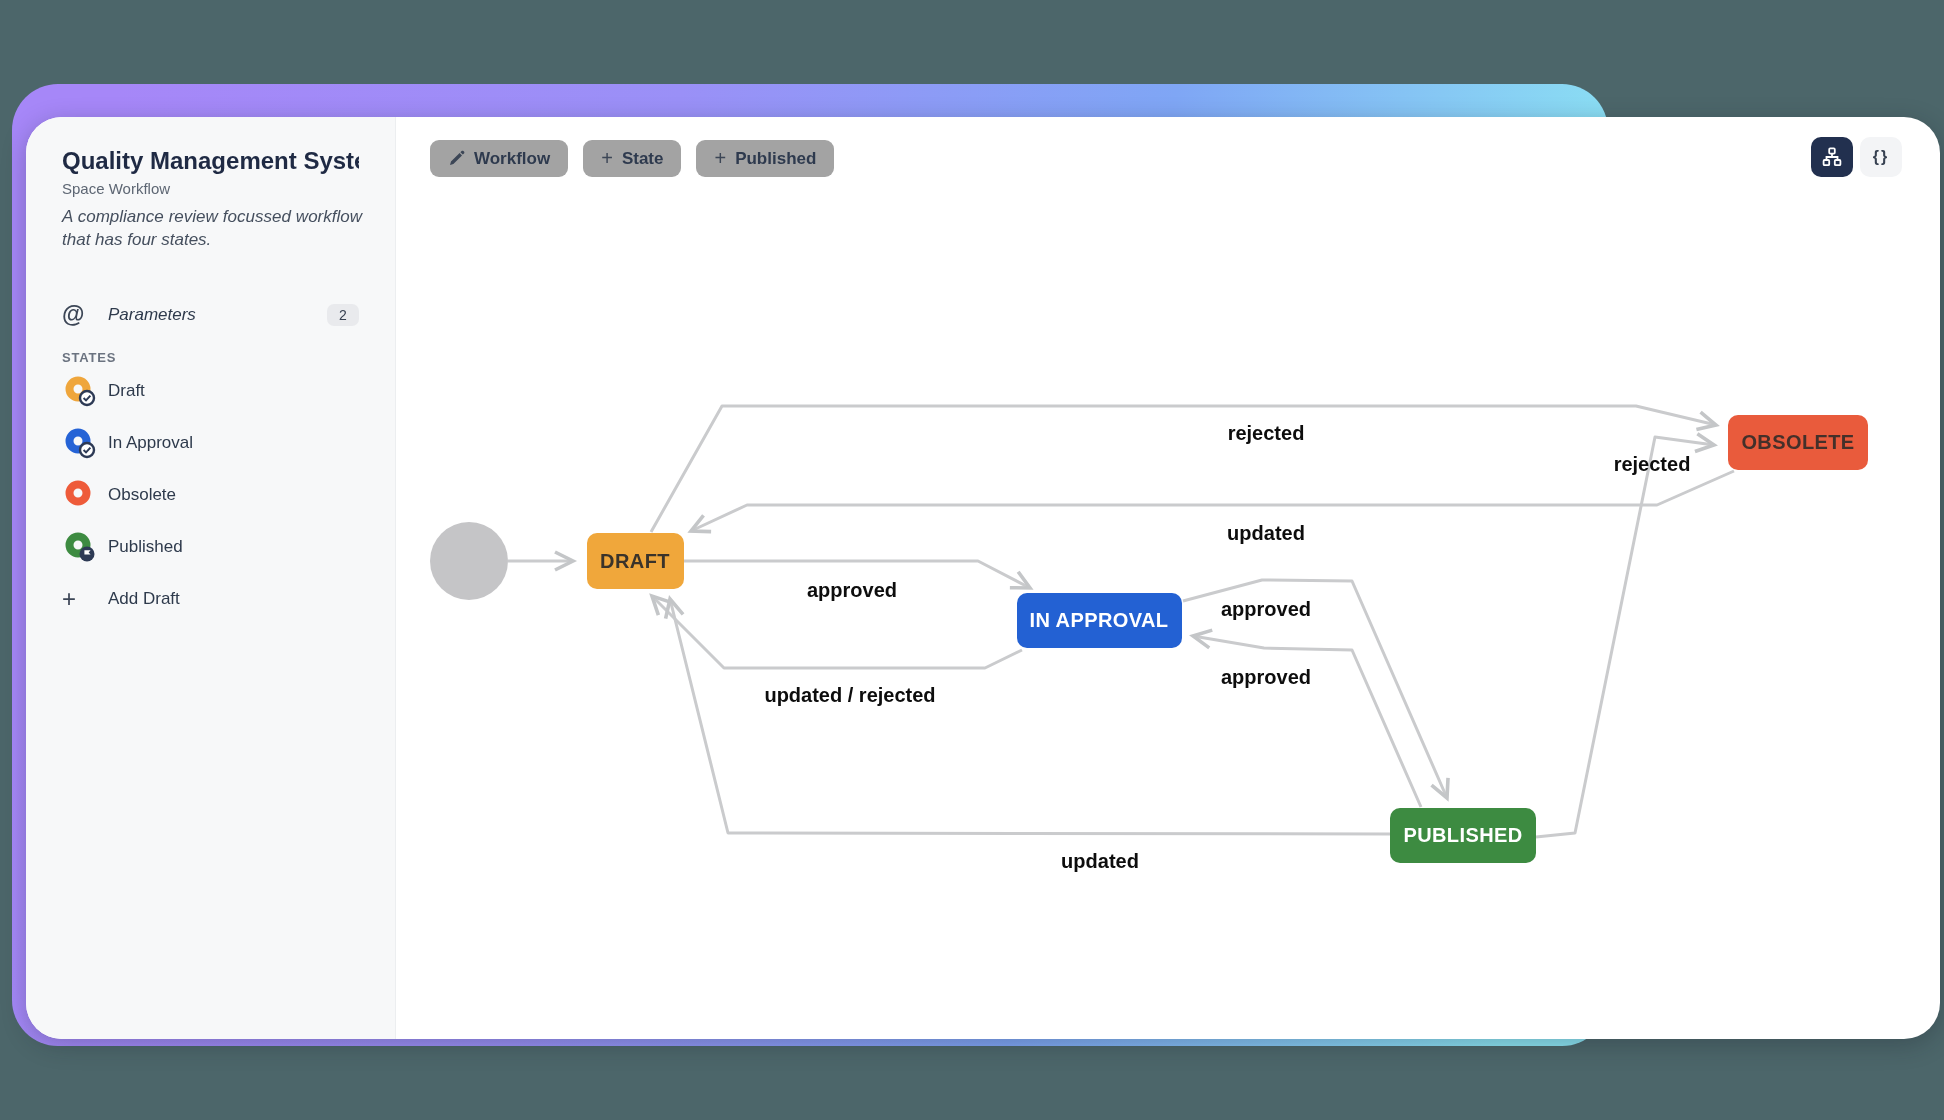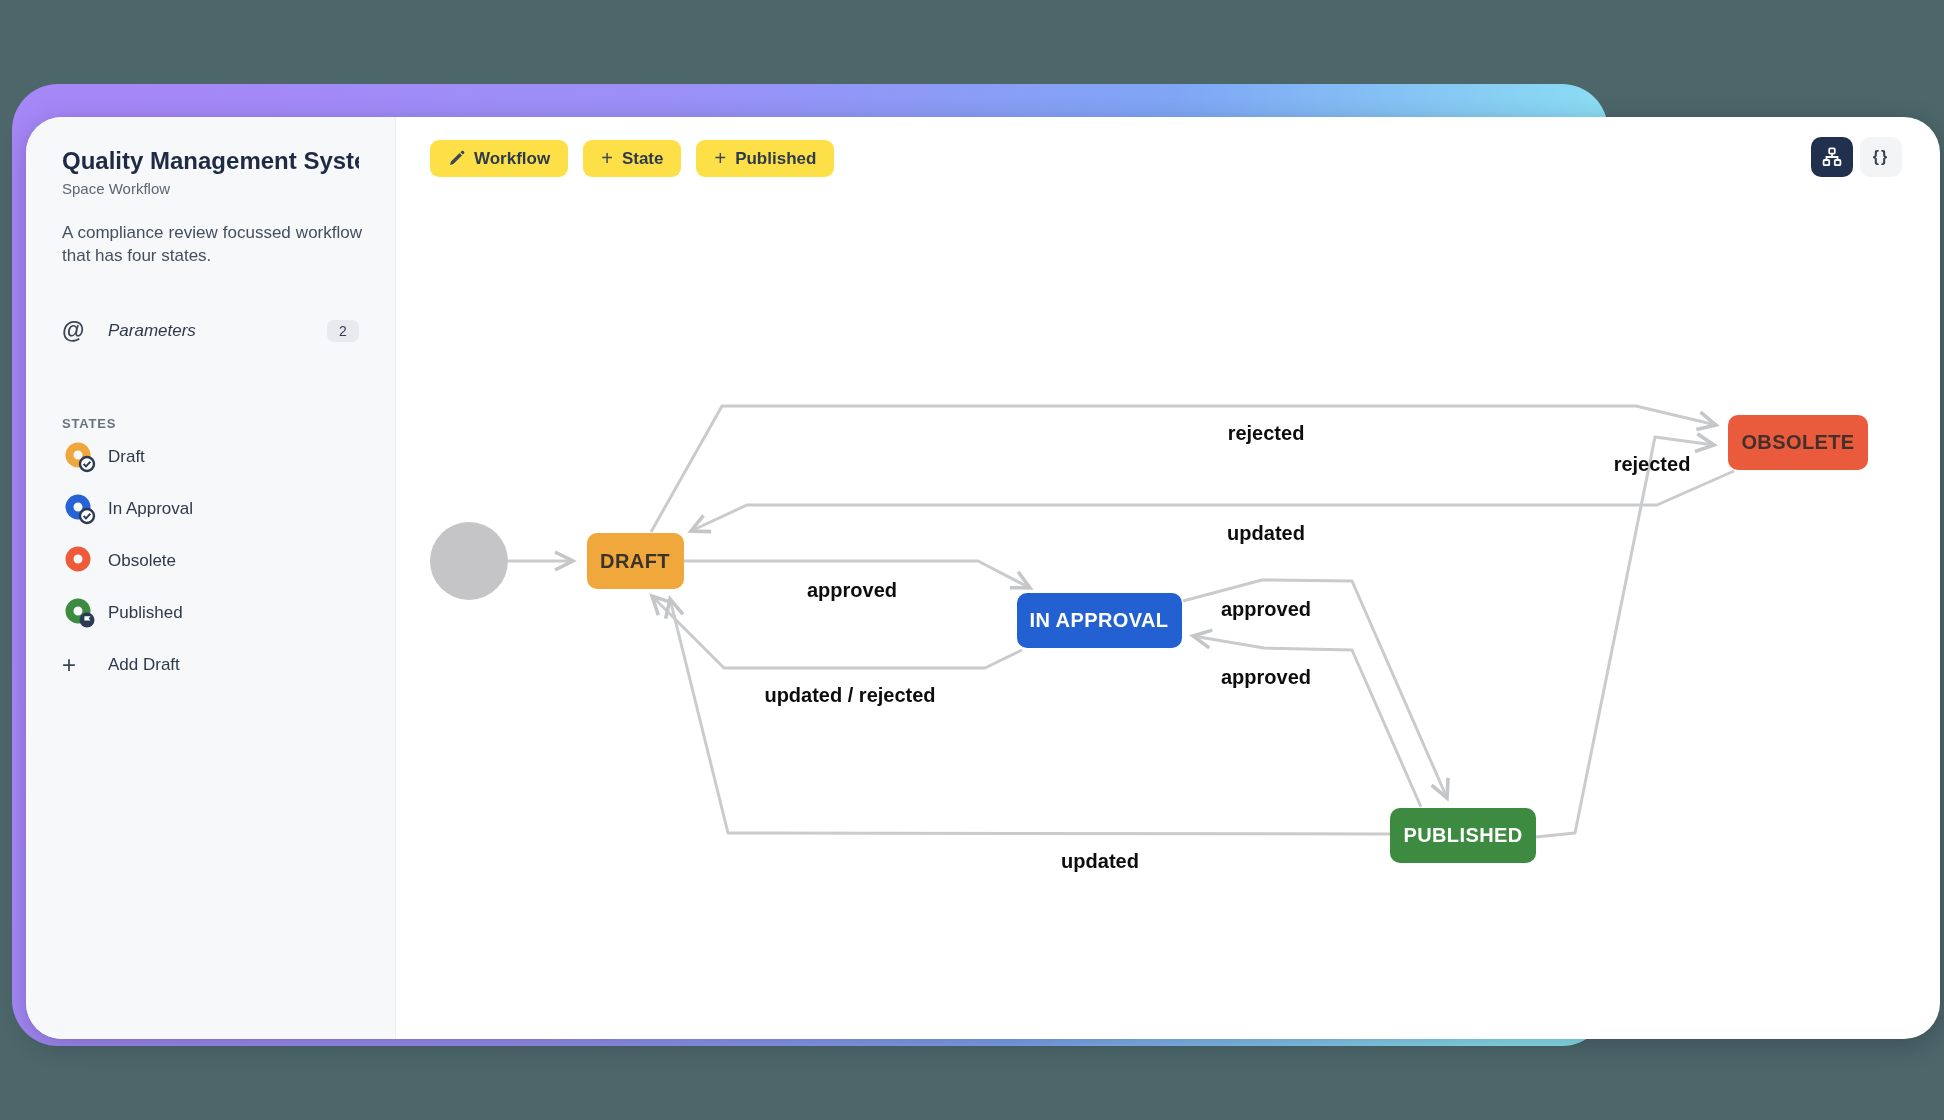--- a/index.html
+++ b/index.html
@@ -10,38 +10,38 @@
     background:linear-gradient(100deg,#a687f8 6%,#9a90f7 38%,#7fa6f5 66%,#8ce5f3 94%);}
   .window{position:absolute;left:26px;top:117px;width:1914px;height:922px;
     background:#ffffff;border-radius:36px;overflow:hidden;
     box-shadow:0 6px 24px rgba(20,30,40,.28);}
   
   .sidebar{position:absolute;left:0;top:0;width:370px;height:100%;
     background:#f7f8f9;border-right:1px solid #eceef0;box-sizing:border-box;
     padding:30px 36px 0 36px;}
   .sb-title{font-size:24px;font-weight:bold;color:#1f2a44;white-space:nowrap;overflow:hidden;}
   .sb-subtitle{font-size:15px;color:#5d6673;margin-top:5px;}
-  .sb-desc{font-size:17px;line-height:23px;color:#454f5e;margin-top:24px;
-    text-align:justify;width:300px;}
+  .sb-desc{font-size:17px;line-height:23px;color:#454f5e;margin-top:8px;
+    text-align:justify;width:300px;font-style:italic;}
   .param-row{display:flex;align-items:center;margin-top:50px;cursor:pointer;}
   .at-icon{font-size:23px;font-weight:bold;color:#3c4656;width:46px;}
   .param-label{font-size:17px;color:#2e3a4c;flex:1;font-style:italic;}
   .param-badge{background:#e9eaed;border-radius:7px;min-width:18px;padding:3px 7px;
     font-size:14px;color:#374151;text-align:center;}
-  .states-header{margin-top:72px;font-size:13px;font-weight:bold;letter-spacing:.8px;
+  .states-header{margin-top:22px;font-size:13px;font-weight:bold;letter-spacing:.8px;
     color:#6b7380;}
   .state-row{display:flex;align-items:center;height:52px;cursor:pointer;}
   .state-icon{width:46px;height:34px;}
   .state-label{font-size:17px;color:#2e3a4c;}
   .add-row{display:flex;align-items:center;height:52px;margin-top:0;cursor:pointer;}
   .plus-icon{font-size:24px;color:#3c4656;width:46px;line-height:24px;}
   
   .toolbar{position:absolute;left:404px;top:23px;display:flex;gap:15px;}
   .tb-btn{display:flex;align-items:center;gap:9px;height:37px;padding:0 18px;
-    background:#fde047;border-radius:9px;font-size:17px;font-weight:600;
+    background:#a3a3a3;border-radius:9px;font-size:17px;font-weight:600;
     color:#2e3a4e;cursor:pointer;user-select:none;}
   .tb-plus{font-size:20px;font-weight:400;color:#3c4656;}
   .view-toggle{position:absolute;right:38px;top:20px;display:flex;gap:7px;}
   .vt-btn{width:42px;height:40px;border-radius:10px;display:flex;align-items:center;
     justify-content:center;cursor:pointer;}
   .vt-dark{background:#22304f;}
   .vt-light{background:#f3f4f6;font-size:16px;font-weight:bold;color:#374151;letter-spacing:2px;}
   
   svg.diagram{position:absolute;left:0;top:0;pointer-events:none;}
   svg.diagram .node{pointer-events:auto;cursor:pointer;}

